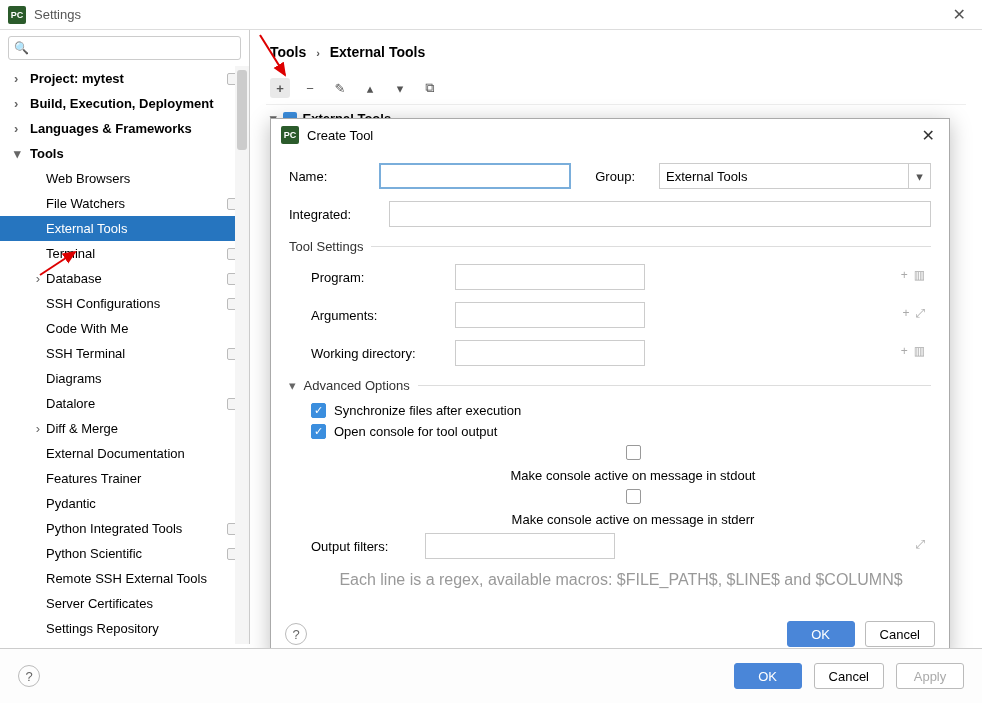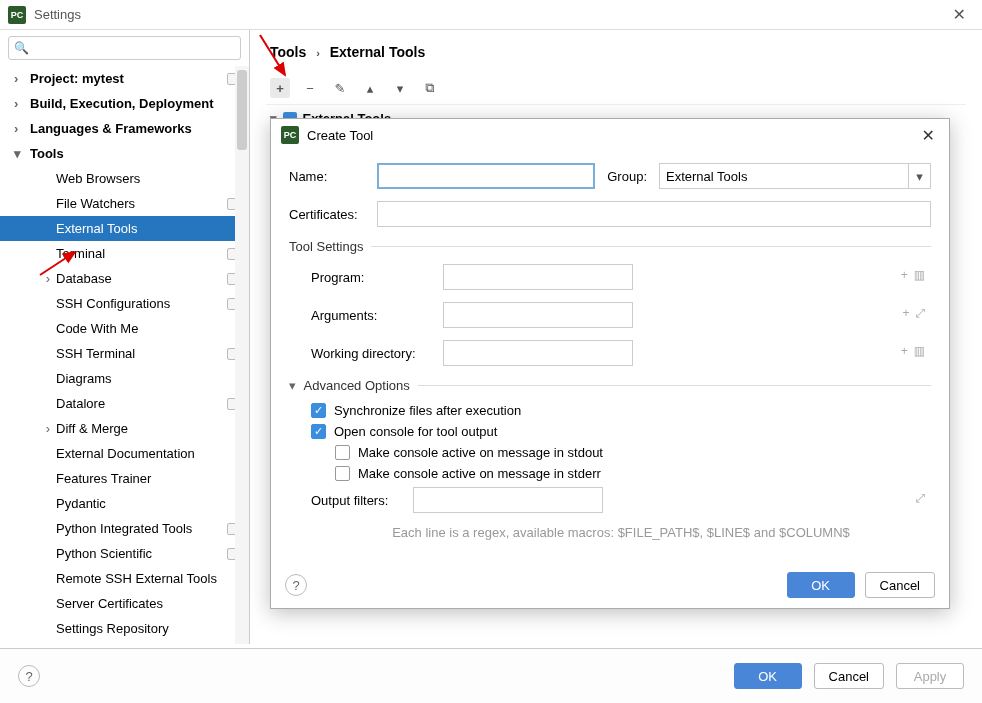--- a/index.html
+++ b/index.html
@@ -15,21 +15,21 @@
 .main { display: flex; height: 614px; }
 
 
 .sidebar { width: 250px; border-right: 1px solid #ccc; display: flex; flex-direction: column; position: relative; }
 .search-wrap { padding: 6px 8px; }
 .search-input { width: 100%; height: 24px; border: 1px solid #ccc; border-radius: 3px; padding: 0 22px; font-size: 12px; background: #fff; }
 .search-wrap { position: relative; }
 .search-icon { position: absolute; left: 14px; top: 11px; color: #999; font-size: 12px; }
 .tree { flex: 1; overflow-y: auto; overflow-x: hidden; }
 .tree-item { height: 25px; display: flex; align-items: center; padding-left: 14px; cursor: pointer; position: relative; }
-.tree-item.lv1 { padding-left: 40px; text-align: right; }
+.tree-item.lv1 { padding-left: 30px; text-align: right; }
 .tree-item.bold { font-weight: bold; }
 .tree-item.selected { background: #2675bf; color: #fff; }
 .chev { display: inline-block; width: 10px; margin-right: 6px; color: #666; }
 .tree-item.selected .chev { color: #fff; }
 .unify-badge { position: absolute; right: 10px; width: 12px; height: 12px; border: 1px solid #bbb; border-radius: 2px; background: #f5f5f5; }
 .scroll-gutter { position: absolute; right: 0; top: 36px; bottom: 0; width: 14px; background: #f5f5f5; }
 .scroll-thumb { position: absolute; right: 2px; top: 40px; width: 10px; height: 80px; background: #ccc; border-radius: 3px; }
 
 
 .content { flex: 1; position: relative; padding: 10px 16px; }
@@ -39,37 +39,37 @@
 .tb-btn { width: 20px; height: 20px; display: inline-flex; align-items: center; justify-content: center; cursor: pointer; border-radius: 3px; }
 .tb-btn.plus { background: #e9e9e9; font-weight: bold; }
 .tree-row { display: flex; align-items: center; gap: 6px; padding: 6px 4px; font-weight: bold; }
 .minus-box { width: 14px; height: 14px; background: #3b8ede; color: #fff; display: inline-flex; align-items: center; justify-content: center; font-size: 12px; border-radius: 2px; line-height: 1; }
 
 
 .dialog { position: absolute; left: 270px; top: 118px; width: 680px; background: #fff; border: 1px solid #aaa; box-shadow: 0 4px 20px rgba(0,0,0,0.25); }
 .dlg-title { height: 32px; display: flex; align-items: center; padding: 0 10px; }
 .dlg-close { margin-left: auto; font-size: 16px; color: #333; cursor: pointer; padding: 0 4px; }
 .dlg-body { padding: 12px 18px; }
-.form-row { display: flex; align-items: center; margin-bottom: 12px; gap: 12px; }
+.form-row { display: flex; align-items: center; margin-bottom: 12px; gap: 24px; }
 .form-label { width: 76px; }
 .form-label.w2 { width: 120px; }
 .form-input { flex: 1; height: 26px; border: 1px solid #ccc; padding: 0 6px; font-size: 13px; }
 .form-input.focused { border: 2px solid #7aaedb; outline: none; }
 .form-select { height: 26px; border: 1px solid #ccc; padding: 0 6px; font-size: 13px; width: 250px; background: #fff; }
 .drop-arrow { width: 22px; height: 26px; border: 1px solid #ccc; border-left: none; display: inline-flex; align-items: center; justify-content: center; color: #555; }
 .fieldset-label { color: #333; margin: 6px 0 10px 0; display: flex; align-items: center; gap: 8px; }
 .fieldset-label::after { content: ""; flex: 1; border-top: 1px solid #ddd; }
 .indent-block { padding-left: 22px; }
 .inline-icons { position: absolute; right: 6px; top: 4px; display: flex; gap: 6px; color: #aaa; font-size: 12px; }
 .input-wrap { position: relative; flex: 1; }
 .adv-row { display: flex; align-items: center; margin: 6px 0; gap: 8px; }
-.adv-row.indent { padding-left: 24px; }
+.adv-row.indent { padding-left: 24px; flex-direction: column; }
 .checkbox { width: 15px; height: 15px; border: 1px solid #999; border-radius: 2px; display: inline-flex; align-items: center; justify-content: center; font-size: 11px; background: #fff; }
 .checkbox.checked { background: #3b8ede; border-color: #3b8ede; color: #fff; }
-.hint { color: #999; font-size: 13px; text-align: center; margin: 4px 0 10px 0; }
+.hint { color: #999; font-size: 16px; text-align: center; margin: 4px 0 10px 0; }
 .dlg-footer { display: flex; align-items: center; padding: 10px 14px; gap: 10px; }
 .help-circle { width: 22px; height: 22px; border: 1px solid #bbb; border-radius: 50%; display: inline-flex; align-items: center; justify-content: center; color: #666; cursor: pointer; }
 .btn { height: 26px; min-width: 68px; border: 1px solid #bbb; background: #fff; border-radius: 3px; padding: 0 14px; cursor: pointer; font-size: 13px; }
 .btn.primary { background: #4a86d8; color: #fff; border-color: #4a86d8; }
 
 
 .bottombar { position: absolute; left: 0; right: 0; bottom: 0; height: 55px; border-top: 1px solid #ccc; background: #fdfdfd; display: flex; align-items: center; padding: 0 18px; gap: 12px; }
 .bottombar .help-circle { margin-right: auto; }
 .btn.disabled { color: #aaa; }
 
@@ -235,21 +235,21 @@
     <div class="form-row">
       <span class="form-label">Name:</span>
       <input class="form-input focused" style="max-width: 255px;" value="">
       <span>Group:</span>
       <div style="display:flex;flex:1">
         <input class="form-select" style="flex: 1 1 0%;" readonly="" value="External Tools">
         <span class="drop-arrow">▾</span>
       </div>
     </div>
     <div class="form-row">
-      <span class="form-label">Certificates:</span>
+      <span class="form-label">Integrated:</span>
       <input class="form-input" value="" style="">
     </div>
 
     <div class="fieldset-label">
         <span>Tool Settings</span>
       </div>
     <div class="indent-block">
       <div class="form-row">
         <span class="form-label w2">Program:</span>
         <div class="input-wrap">

